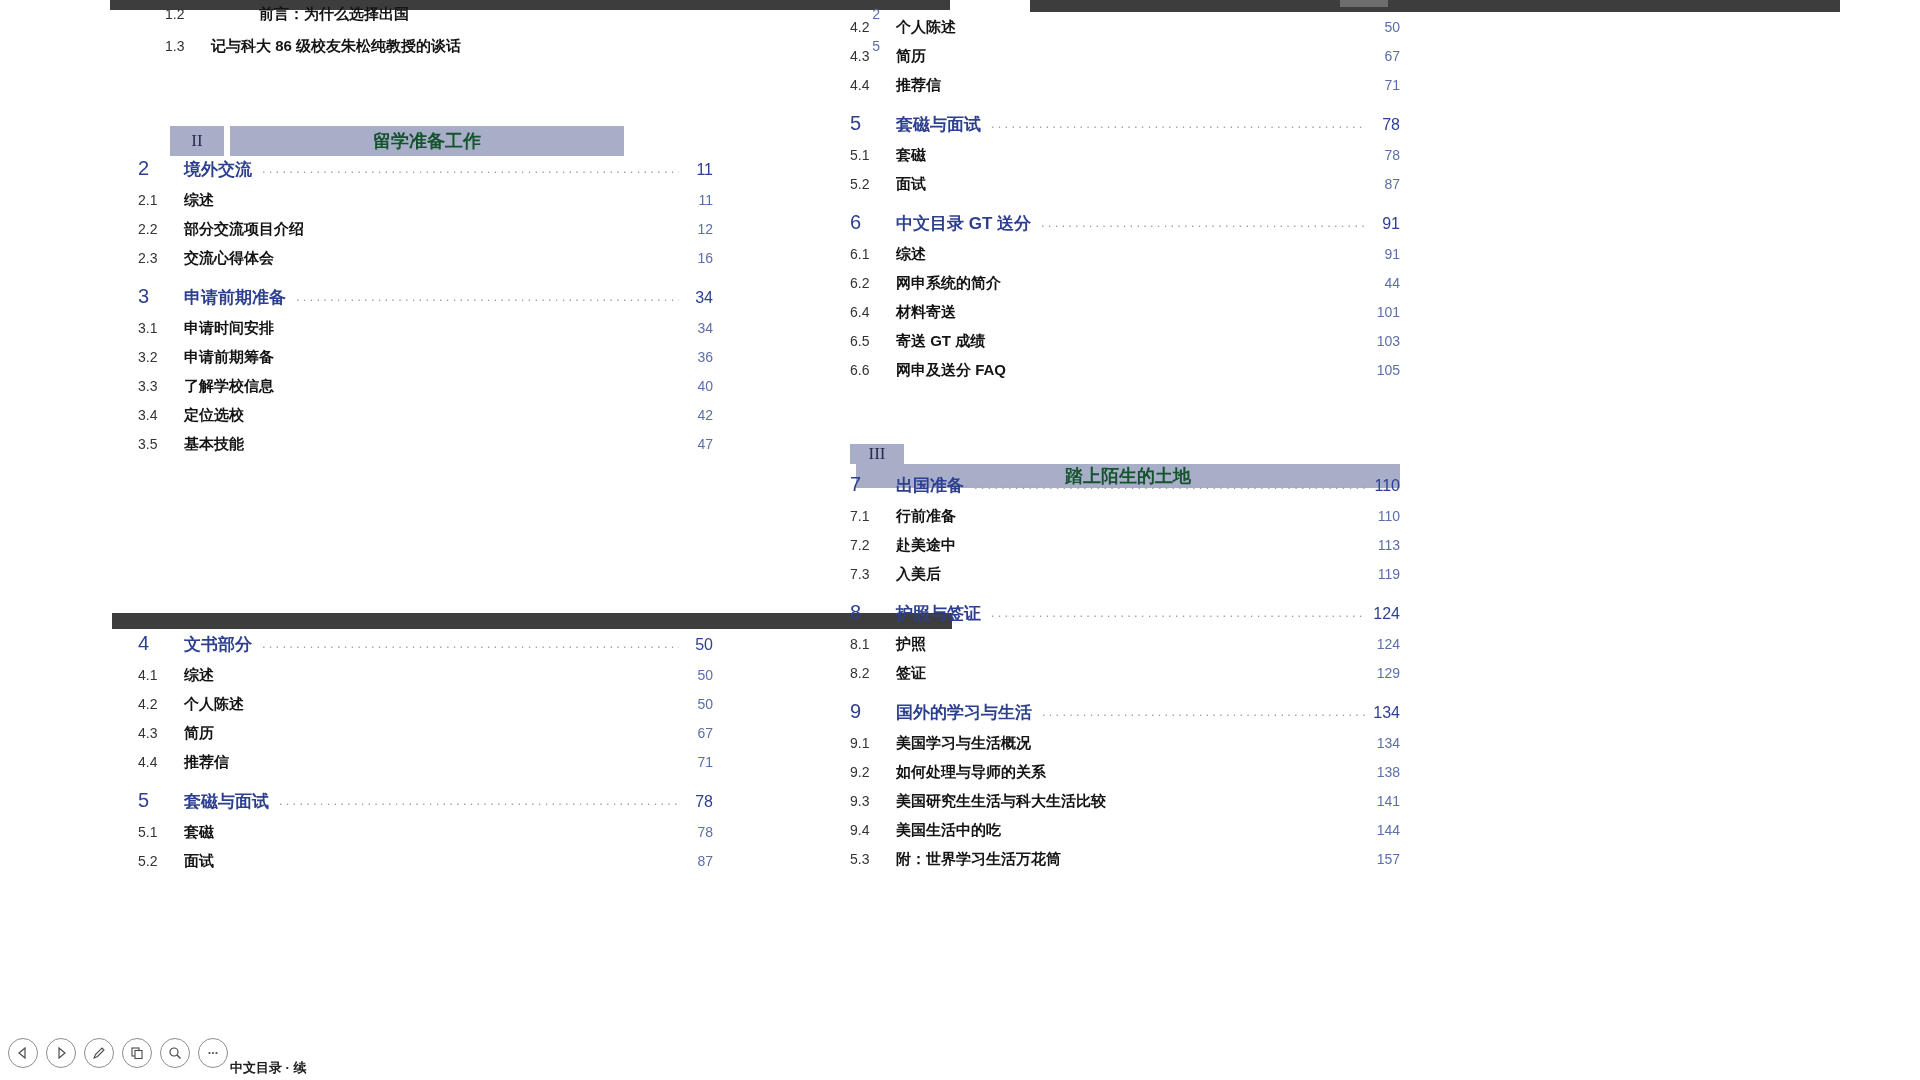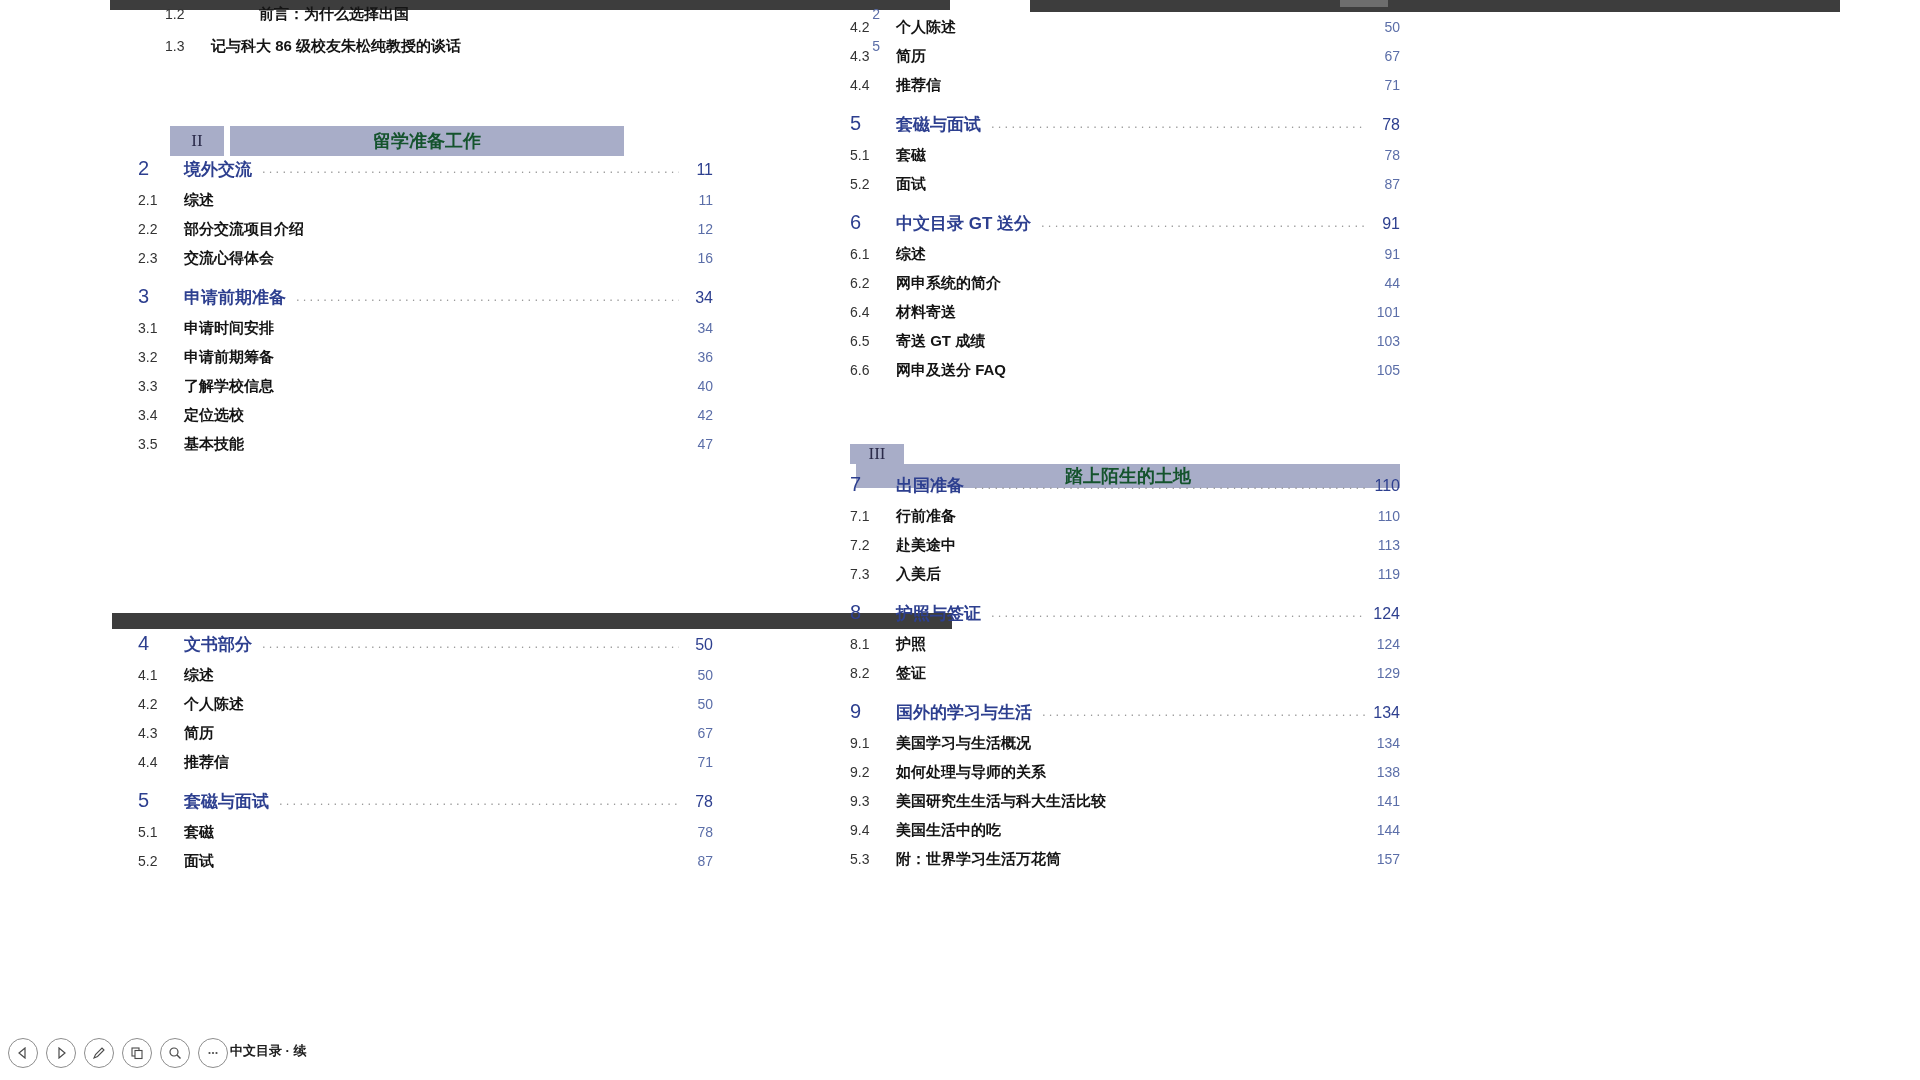--- a/index.html
+++ b/index.html
@@ -146,21 +146,21 @@
     border-radius: 50%;
     border: 1px solid #8d8d8d;
     background: #ffffff;
     display: flex; align-items: center; justify-content: center;
     color: #4a4a4a;
   }
   .tb-btn svg { display: block; }
 
   .bottom-note {
     position: absolute;
-    left: 230px; bottom: 20px;
+    left: 230px; bottom: 3px;
     font-size: 13px;
     color: #202020;
     font-weight: bold;
   }
 </style>
 </head>
 <body>
 
 <div id="page">
 

